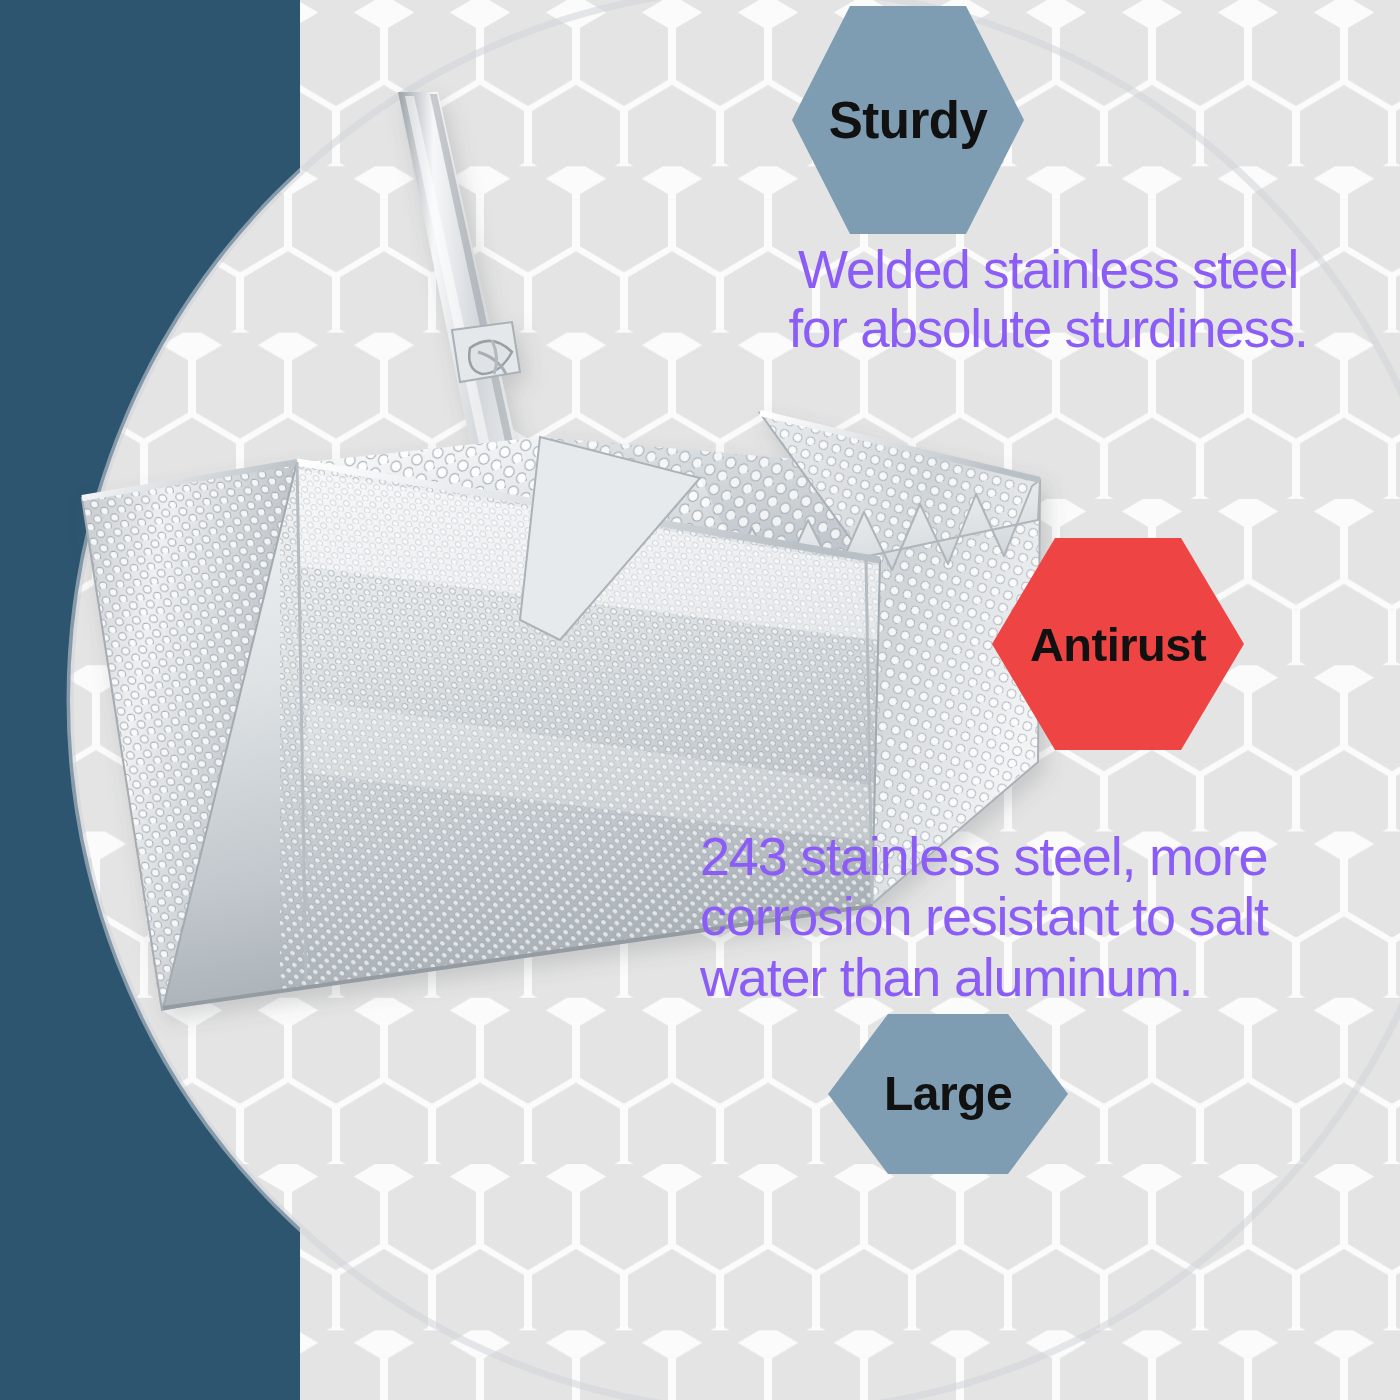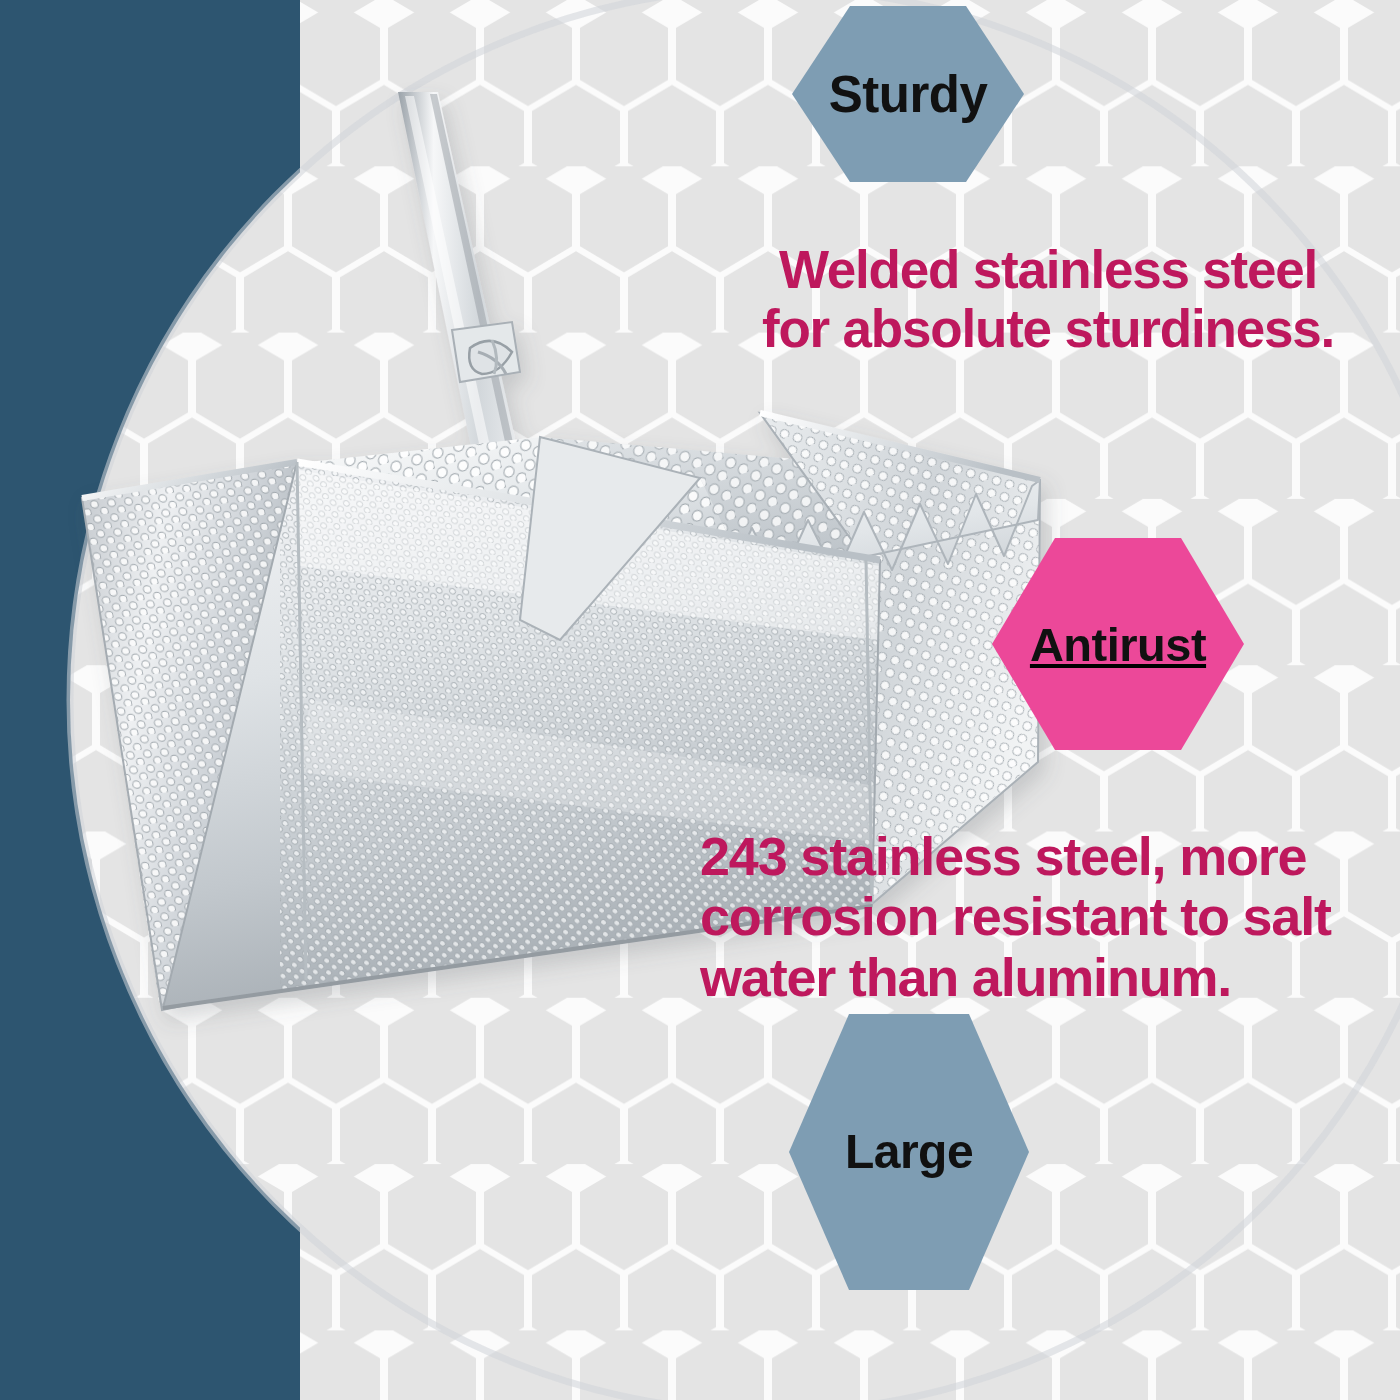--- a/index.html
+++ b/index.html
@@ -42,33 +42,33 @@
   }
   .hex-badge .hex-label {
     color: #111111;
     font-weight: 700;
     letter-spacing: -0.5px;
     text-align: center;
     line-height: 1;
     white-space: nowrap;
   }
 
-  #badge-sturdy   { left: 792px; top: 6px;    width: 232px; height: 176px; }
+  #badge-sturdy   { left: 792px; top: 6px;    width: 232px; height: 228px; }
   #badge-antirust { left: 992px; top: 538px;  width: 252px; height: 212px; }
-  #badge-large    { left: 789px; top: 1014px; width: 240px; height: 276px; }
+  #badge-large    { left: 828px; top: 1014px; width: 240px; height: 160px; }
 
   #badge-sturdy   .hex-label { font-size: 51px; }
   #badge-antirust .hex-label { font-size: 47px; }
   #badge-large    .hex-label { font-size: 48px; }
 
   
   .feature-copy {
     position: absolute;
-    color: #be185d;
-    font-weight: 700;
+    color: #8b5cf6;
+    font-weight: 400;
     line-height: 1.12;
     letter-spacing: -1.2px;
     white-space: pre-line;
   }
 
   #copy-sturdy {
     left: 698px;
     top: 240px;
     width: 700px;
     font-size: 53px;
@@ -291,21 +291,21 @@
   </div>
 
   <div class="layer" id="content">
 
     <div class="hex-badge" id="badge-sturdy" style="background:#7e9db3;">
       <span class="hex-label">Sturdy</span>
     </div>
     <div class="feature-copy" id="copy-sturdy">Welded stainless steel
 for absolute sturdiness.</div>
 
-    <div class="hex-badge" id="badge-antirust" style="background:#ec4899;text-decoration:underline;">
+    <div class="hex-badge" id="badge-antirust" style="background:#ef4444;">
       <span class="hex-label">Antirust</span>
     </div>
     <div class="feature-copy" id="copy-antirust">243 stainless steel, more
 corrosion resistant to salt
 water than aluminum.</div>
 
     <div class="hex-badge" id="badge-large" style="background:#7e9db3;">
       <span class="hex-label">Large</span>
     </div>
 

